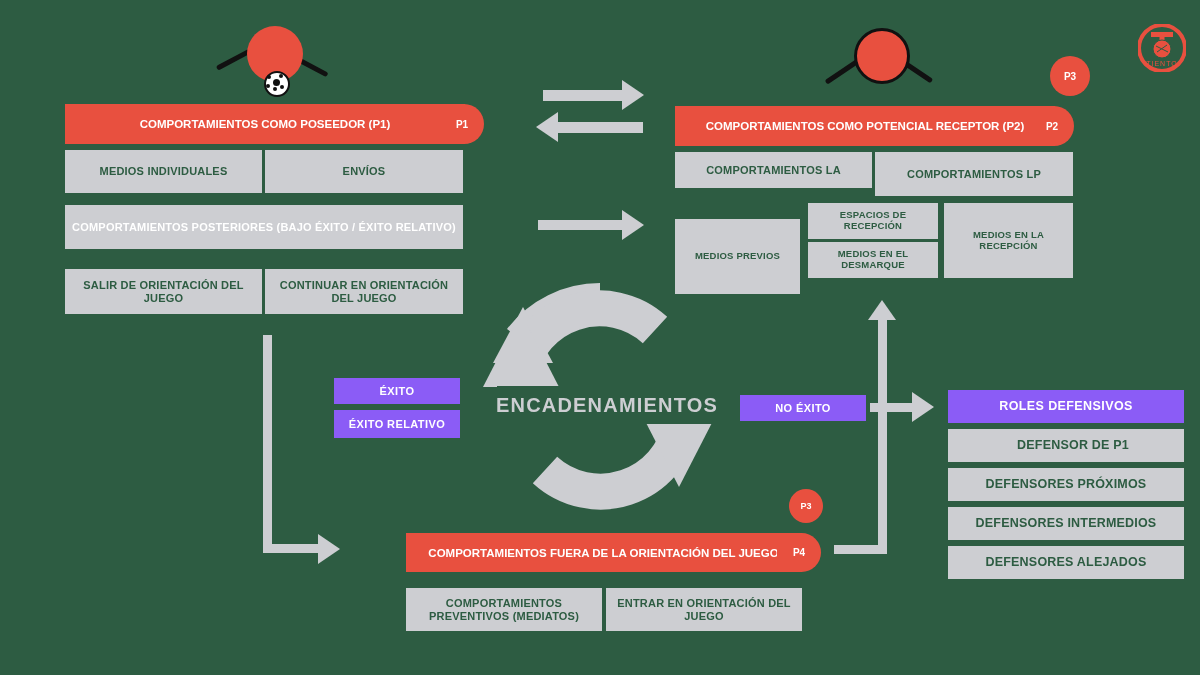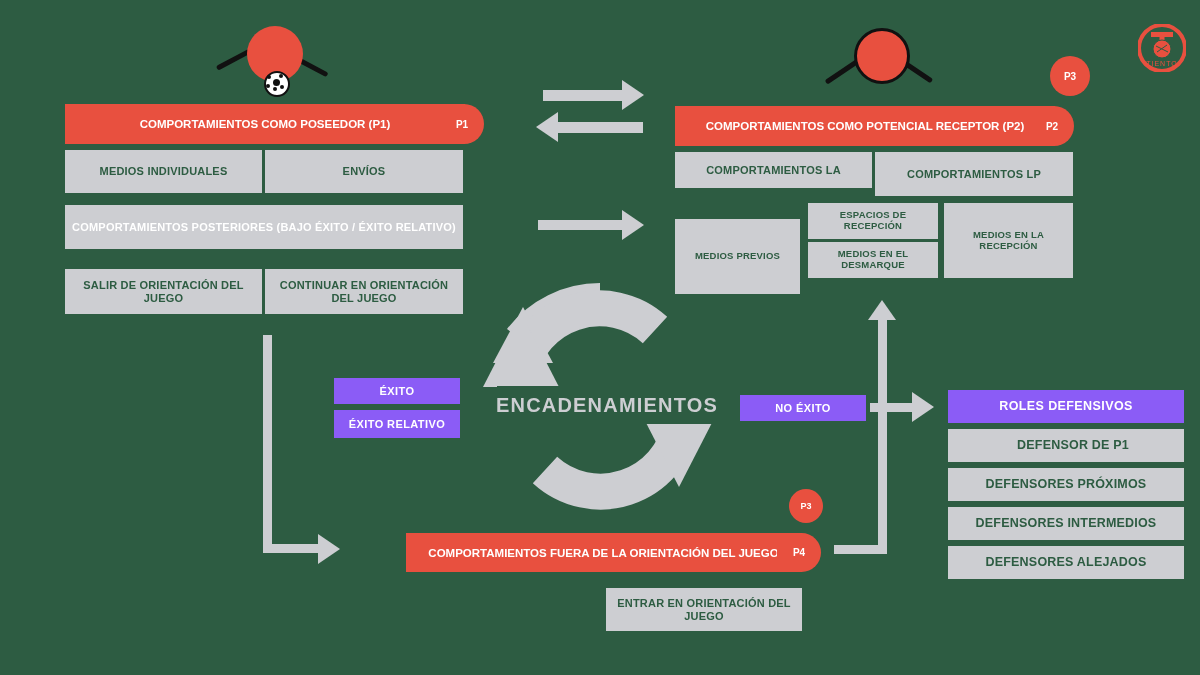--- a/index.html
+++ b/index.html
@@ -288,17 +288,20 @@
 
   <div class="pbar" style="left:406px;top:533px;width:395px;height:39px;">
     <div class="bar hdr">
         <span>COMPORTAMIENTOS FUERA DE LA ORIENTACIÓN DEL JUEGO</span>
       </div>
   </div>
   <div class="pbulge" style="left:777px;top:533px;width:44px;height:39px;border-radius:0 20px 20px 0;">
     <span>P4</span>
   </div>
 
+  <div class="box gray sub" style="left:406px;top:588px;width:196px;height:43px;padding:0 8px;">
+    <span>COMPORTAMIENTOS PREVENTIVOS (MEDIATOS)</span>
+  </div>
   <div class="box gray sub" style="left:606px;top:588px;width:196px;height:43px;padding:0 8px;">
     <span>ENTRAR EN ORIENTACIÓN DEL JUEGO</span>
   </div>
 
 </div>
 
 </body></html>

